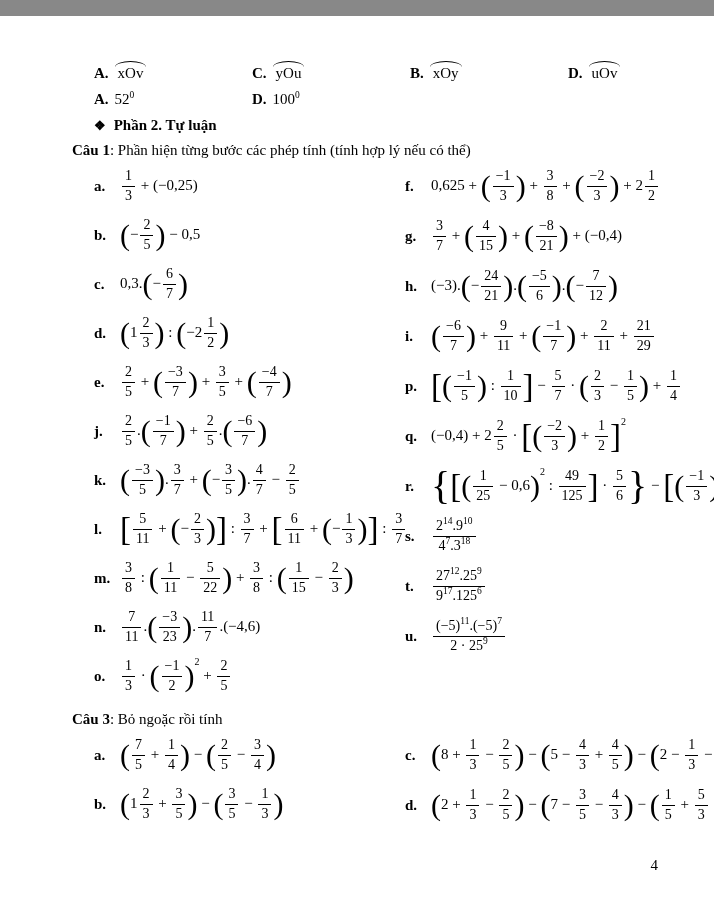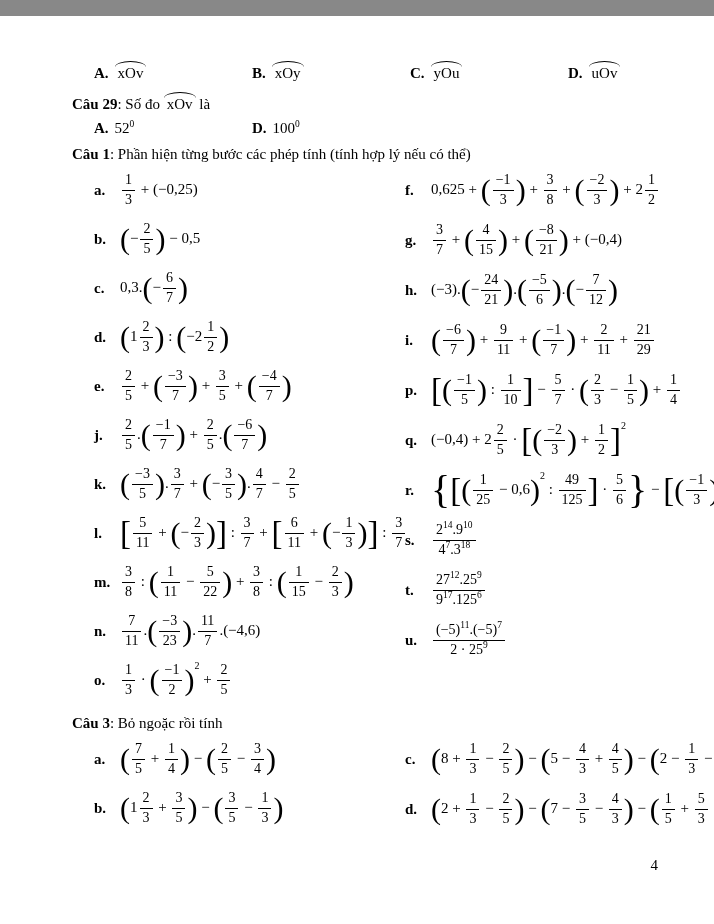--- a/index.html
+++ b/index.html
@@ -39,34 +39,34 @@
   .page-number{position:absolute;top:841px;right:56px;}
 </style>
 </head>
 <body>
 
 <div class="page">
   <div class="content">
 
     <div class="choices">
         <span class="choice"><span class="clab">A.</span><span class="wh">xOv</span></span>
+        <span class="choice"><span class="clab">C.</span><span class="wh">yOu</span></span>
         <span class="choice"><span class="clab">B.</span><span class="wh">xOy</span></span>
-        <span class="choice"><span class="clab">C.</span><span class="wh">yOu</span></span>
         <span class="choice"><span class="clab">D.</span><span class="wh">uOv</span></span>
       </div>
 
-    <div class="line">
-      <span class="qlab">Câu 29</span><span>: Số đo </span><span class="wh">xOv</span><span> là</span>
-    </div>
 
     <div class="choices">
         <span class="choice"><span class="clab">A.</span><span>52<sup>0</sup></span></span>
         <span class="choice"><span class="clab">D.</span><span>100<sup>0</sup></span></span>
       </div>
 
+    <div class="part-heading">
+      <span class="bullet">❖</span><span>Phần 2. Tự luận</span>
+    </div>
 
     <div class="line">
       <span class="qlab">Câu 1</span><span>: Phần hiện từng bước các phép tính (tính hợp lý nếu có thể)</span>
     </div>
 
     <div class="two-col">
       <div class="col col-left">
           <div class="item">
             <span class="ilab">a.</span>
             <span class="expr"><span class="fr"><span class="nu">1</span><span class="de">3</span></span> + (−0,25)</span>

